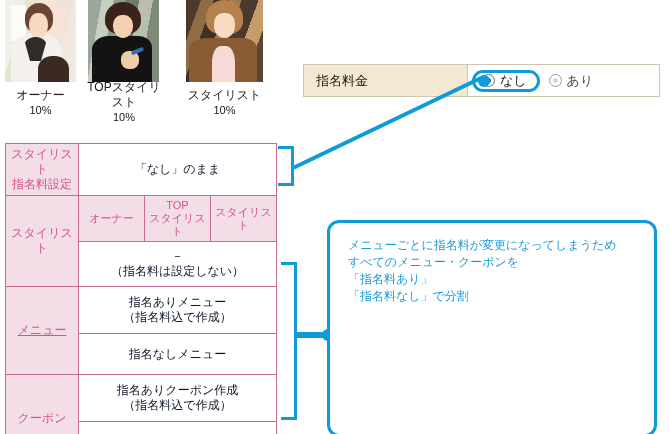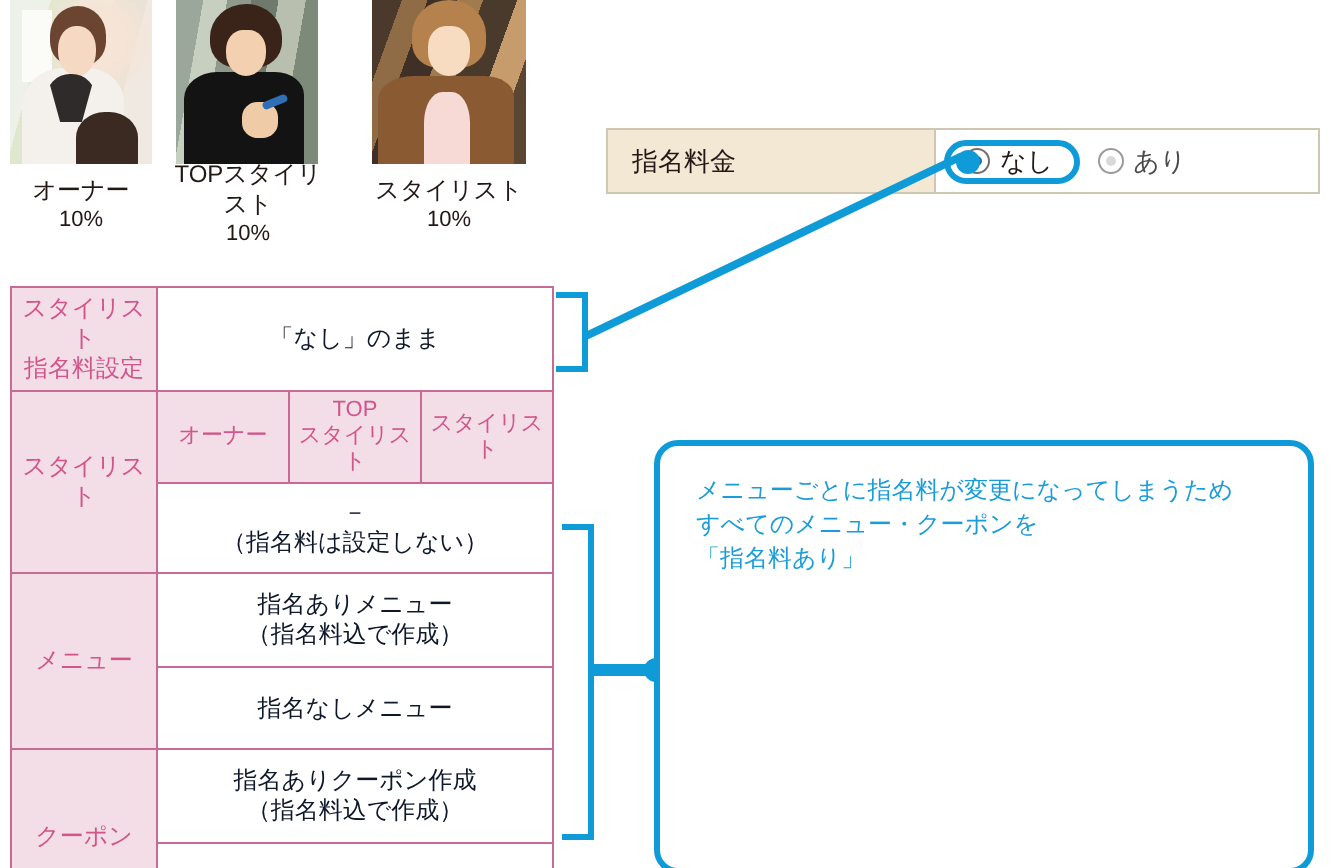--- a/index.html
+++ b/index.html
@@ -170,21 +170,21 @@
     <td class="subhd" style="width:68px;height:34px;">スタイリスト</td>
   </tr>
   <tr>
     <td class="val" colspan="3" style="height:38px;">
       <span>－</span><br>
       <span>（指名料は設定しない）</span>
     </td>
   </tr>
 
   <tr>
-    <td class="hd" rowspan="2" style="width:68px;">メニュー</td>
+    <td class="hd" rowspan="2" style="width:68px;text-decoration:underline;">メニュー</td>
     <td class="val" colspan="3" style="height:40px;">
       <span>指名ありメニュー</span><br>
       <span>（指名料込で作成）</span>
     </td>
   </tr>
   <tr>
     <td class="val" colspan="3" style="height:34px;">指名なしメニュー</td>
   </tr>
 
   <tr>
@@ -209,14 +209,15 @@
 <div id="dot-radio" class="dot"></div>
 
 <div id="line2"></div>
 <div id="dot-callout" class="dot"></div>
 
 <div id="callout">
   <div id="callout-text">
     <div>メニューごとに指名料が変更になってしまうため</div>
     <div>すべてのメニュー・クーポンを</div>
     <div>「指名料あり」</div>
+    <div>「指名料なし」で分割</div>
   </div>
 </div>
 
 </body></html>

